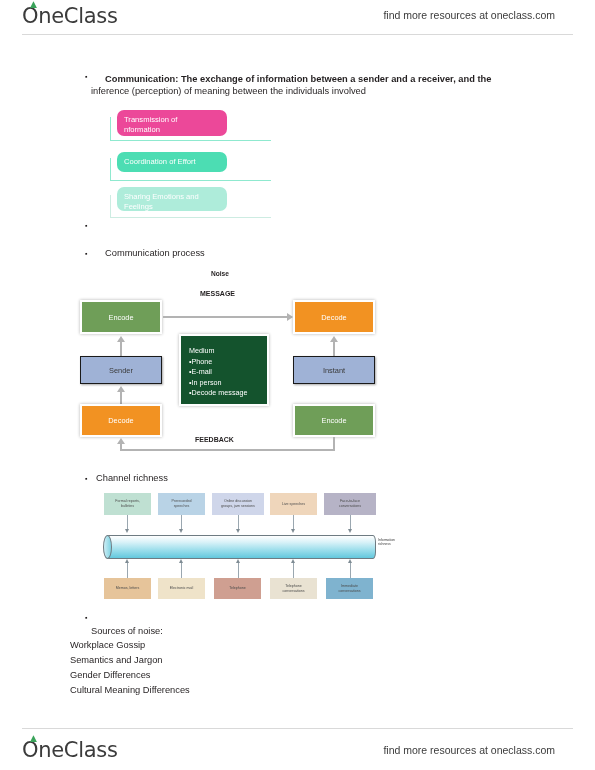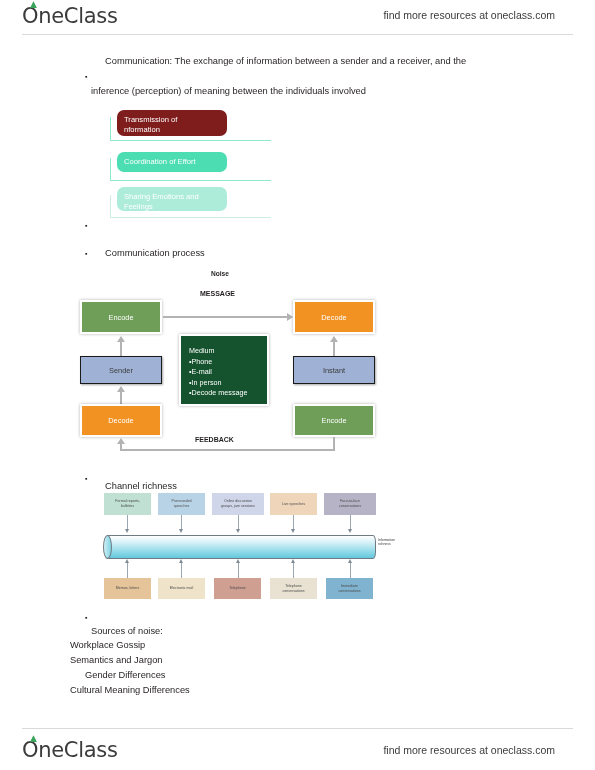--- a/index.html
+++ b/index.html
@@ -188,26 +188,26 @@
 <div class="hdr">
   <div class="brand">
     <span class="leaf">▲</span>
     <span>OneClass</span>
   </div>
   <div class="promo">find more resources at oneclass.com</div>
   <div class="rule"></div>
 </div>
 
 <div class="bullet-dot" style="left:85px; top:71px;">▪</div>
-<div class="bullet-row" style="left:105px; top:54px;">Communication: The exchange of information between a sender and a receiver, and the</div>
+<div class="bullet-row" style="left:105px; top:72px;font-weight:bold;">Communication: The exchange of information between a sender and a receiver, and the</div>
 <div class="bullet-row" style="left:91px; top:84px;text-align:right;">inference (perception) of meaning between the individuals involved</div>
 
 <div>
   <div class="sa-line" style="left:110px; top:117px; width:160px; height:23px;"></div>
-  <div class="sa-box" style="left:117px; top:110px; width:110px; height:26px; background:#7f1d1d;">
+  <div class="sa-box" style="left:117px; top:110px; width:110px; height:26px; background:#ec4899;">
     <span style="white-space:pre-line;">Transmission of
 nformation</span>
   </div>
 
   <div class="sa-line" style="left:110px; top:158px; width:160px; height:22px;"></div>
   <div class="sa-box" style="left:117px; top:152px; width:110px; height:20px; background:#3ddbad; opacity:0.92;">
     <span style="white-space:pre-line;">Coordination of Effort</span>
   </div>
 
   <div class="sa-line" style="left:110px; top:195px; width:160px; height:22px; border-color:#cdece2;"></div>
@@ -267,21 +267,21 @@
     <span>Encode</span>
   </div>
 
   <div class="fb-seg" style="left:258px; top:169px; width:2px; height:14px;"></div>
   <div class="fb-seg" style="left:45px; top:181px; width:215px; height:2px;"></div>
   <div class="fb-seg" style="left:45px; top:174px; width:2px; height:9px;"></div>
   <div class="arrow-head ah-up" style="left:42px; top:170px;"></div>
 </div>
 
 <div class="bullet-dot" style="left:85px; top:473px;">▪</div>
-<div class="bullet-row" style="left:105px; top:471px;margin-top:8px;">Channel richness</div>
+<div class="bullet-row" style="left:96px; top:471px;">Channel richness</div>
 
 <div class="cr" style="left:100px; top:490px; width:290px; height:120px;">
 
   <div class="cr-box" style="left:4px; top:3px; width:47px; height:22px; background:#bfe0d2;">
     <span style="white-space:pre-line;">Formal reports,
 bulletins</span>
   </div>
   <div class="cr-box" style="left:58px; top:3px; width:47px; height:22px; background:#b9d3e6;">
     <span style="white-space:pre-line;">Prerecorded
 speeches</span>
@@ -341,21 +341,21 @@
   <div class="cr-box" style="left:226px; top:88px; width:47px; height:21px; background:#7fb3cf;">
     <span style="white-space:pre-line;">Immediate
 conversations</span>
   </div>
 </div>
 
 <div class="bullet-dot" style="left:85px; top:612px;">▪</div>
 <div class="bullet-row" style="left:91px; top:624px;">Sources of noise:</div>
 <div class="bullet-row" style="left:70px; top:638px;">Workplace Gossip</div>
 <div class="bullet-row" style="left:70px; top:653px;">Semantics and Jargon</div>
-<div class="bullet-row" style="left:70px; top:668px;margin-left:15px;">Gender Differences</div>
+<div class="bullet-row" style="left:70px; top:668px;">Gender Differences</div>
 <div class="bullet-row" style="left:70px; top:683px;">Cultural Meaning Differences</div>
 
 <div class="ftr">
   <div class="rule"></div>
   <div class="brand">
     <span class="leaf">▲</span>
     <span>OneClass</span>
   </div>
   <div class="promo">find more resources at oneclass.com</div>
 </div>

